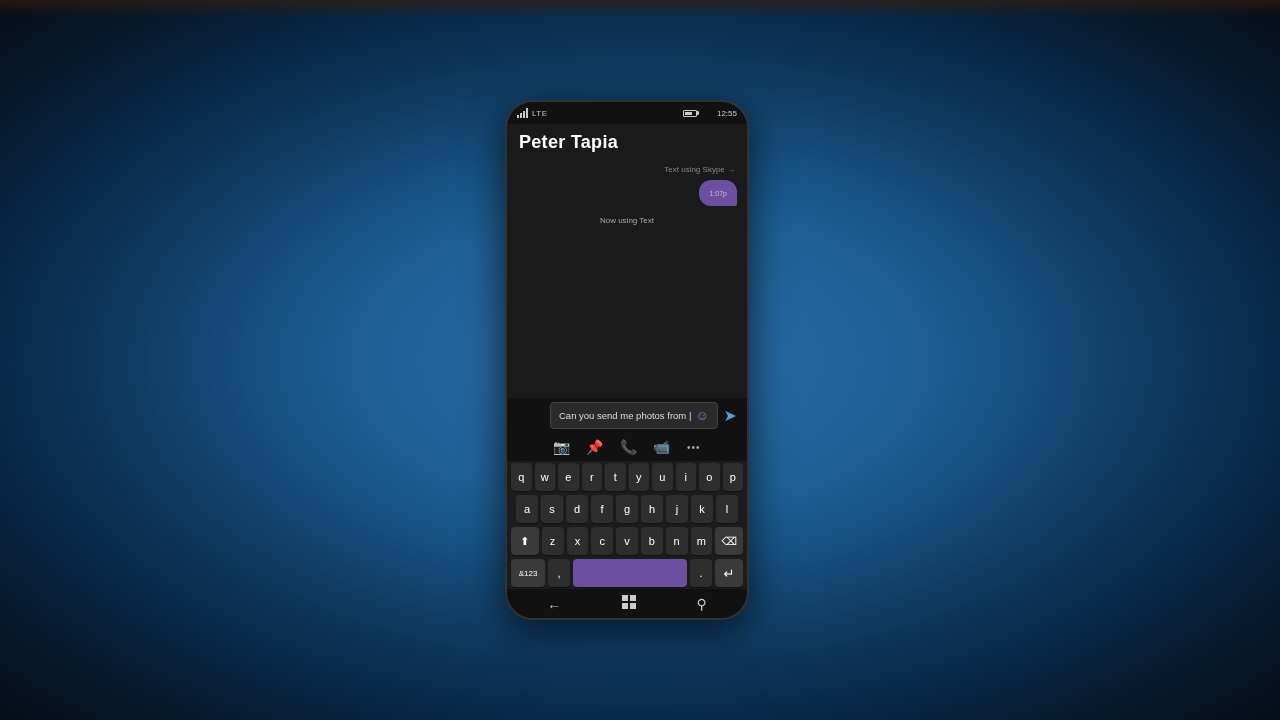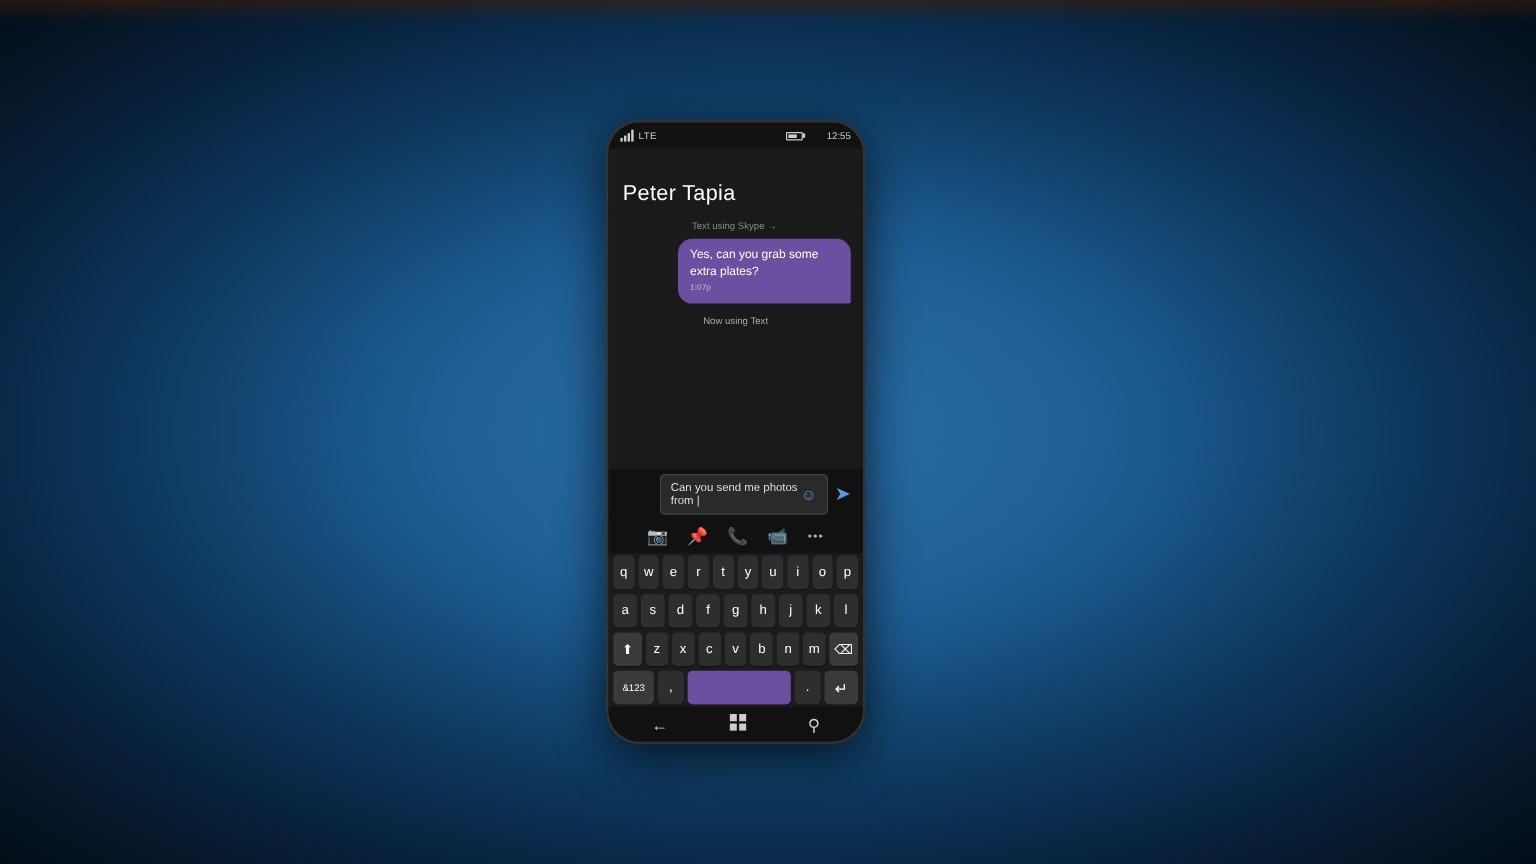--- a/index.html
+++ b/index.html
@@ -34,21 +34,21 @@
       pointer-events: none;
     }
 
     .phone-wrapper {
       position: relative;
       width: 270px;
       height: 520px;
     }
 
     .phone-body {
-      width: 216px;
+      width: 244px;
       height: 520px;
       background: #1a1a1a;
       border-radius: 28px;
       border: 2px solid #333;
       overflow: hidden;
       display: flex;
       flex-direction: column;
       box-shadow: 0 10px 40px rgba(0,0,0,0.7), inset 0 1px 0 rgba(255,255,255,0.08);
     }
 
@@ -131,38 +131,37 @@
     
     .app-header {
       background: #1a1a1a;
       padding: 8px 12px 6px;
       flex-shrink: 0;
     }
 
     .contact-name {
       color: #ffffff;
       font-size: 18px;
-      font-weight: 400;
+      font-weight: 700;
       letter-spacing: 0.3px;
-      margin-top: 19px;
     }
 
     
     .chat-area {
       flex: 1;
       background: #1a1a1a;
       padding: 6px 10px;
       display: flex;
       flex-direction: column;
       gap: 6px;
       overflow: hidden;
     }
 
     .switch-notice-top {
-      text-align: center;
+      text-align: right;
       color: #888;
       font-size: 8px;
       padding-right: 2px;
     }
 
     .message-bubble {
       align-self: flex-end;
       background: #6b4fa0;
       color: #fff;
       border-radius: 12px 12px 2px 12px;
@@ -352,21 +351,20 @@
       </div>
     </div>
 
     <div class="app-header">
       <div class="contact-name">Peter Tapia</div>
     </div>
 
     <div class="chat-area">
       <div class="switch-notice-top">Text using Skype →</div>
       <div class="message-bubble">
-        <div>Yes, can you grab some extra plates?</div>
         <div class="message-time">1:07p</div>
       </div>
       <div class="switch-notice">Now using Text</div>
     </div>
 
     <div class="input-area">
       <div class="message-input-row">
         <div class="message-input-box">
           <span class="input-text">Can you send me photos from |</span>
           <span class="emoji-btn">☺</span>

